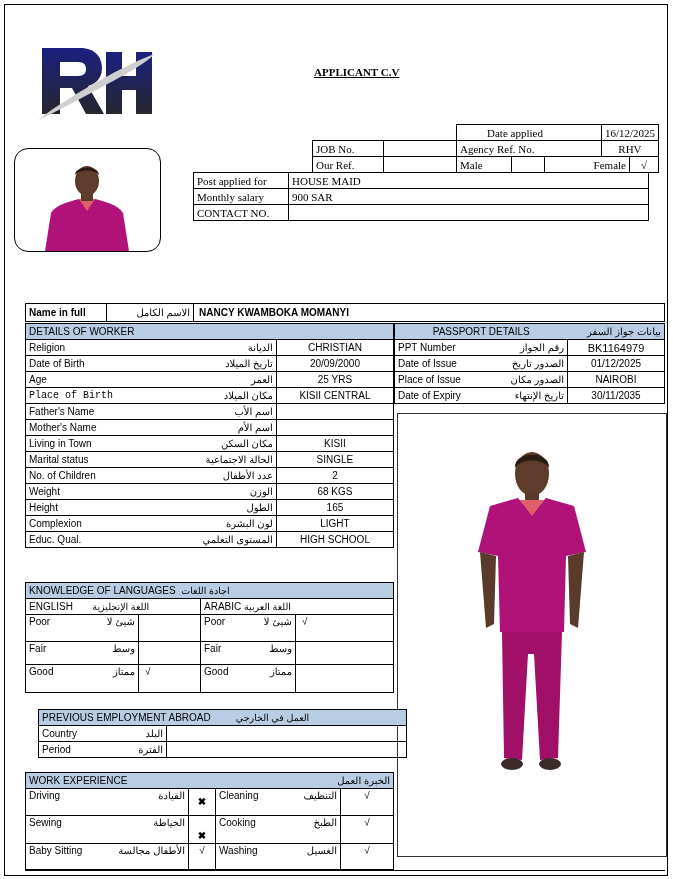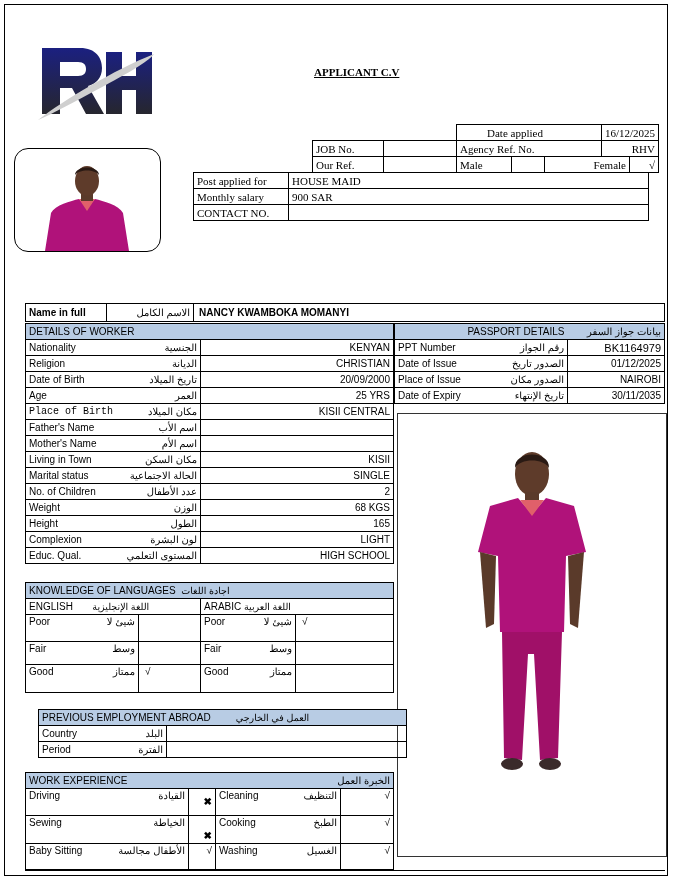--- a/index.html
+++ b/index.html
@@ -5,21 +5,21 @@
   html, body { margin: 0; padding: 0; background: #ffffff; }
   body { width: 673px; height: 879px; position: relative; overflow: hidden; font-family: "Liberation Sans", sans-serif; color: #000; }
   .page { position: absolute; left: 4px; top: 4px; width: 664px; height: 872px; border: 1px solid #000; border-right: 1.5px solid #000; box-sizing: border-box; }
   .abs { position: absolute; }
   table { border-collapse: collapse; }
   td { border: 1px solid #000; padding: 0 3px; white-space: nowrap; overflow: hidden; }
   .t-serif td { font-family: "Liberation Serif", serif; font-size: 11px; height: 15px; line-height: 14px; }
   .t-sans td { font-family: "Liberation Sans", sans-serif; font-size: 10px; height: 15px; line-height: 14px; }
   .hdr { background: #b8cce4; }
   .ar { direction: rtl; font-size: 9.5px; }
-  .c { text-align: right; }
+  .c { text-align: center; }
   .r { text-align: right; }
   .tick { font-size: 11px; }
   .cross { font-weight: bold; font-size: 12px; }
   .title { font-family: "Liberation Serif", serif; font-weight: bold; font-size: 11px; text-decoration: underline; }
   .logo-box { width: 118px; height: 82px; }
   .thumb { border: 1.5px solid #000; border-radius: 14px; background: #fff; overflow: hidden; }
   .photo-frame { border: 1.5px solid #333; background: #fff; }
 </style>
 </head>
 <body>
@@ -113,25 +113,20 @@
   </tr>
 </tbody>
   </table>
 
 <table class="abs t-sans" style="left:25px;top:323px;width:369px;">
   <tbody>
       <tr class="hdr">
     <td colspan="3">DETAILS OF WORKER</td>
   </tr>
   <tr>
-        <td style="width:80px;border-right:none;">Nationality</td>
-        <td class="ar" style="width:78px;border-left:none;">الجنسية</td>
-        <td class="c">KENYAN</td>
-      </tr>
-  <tr>
         <td style="border-right:none;">Religion</td>
         <td class="ar" style="border-left:none;">الديانة</td>
         <td class="c">CHRISTIAN</td>
       </tr>
   <tr>
         <td style="border-right:none;">Date of Birth</td>
         <td class="ar" style="border-left:none;">تاريخ الميلاد</td>
         <td class="c">20/09/2000</td>
       </tr>
   <tr>

